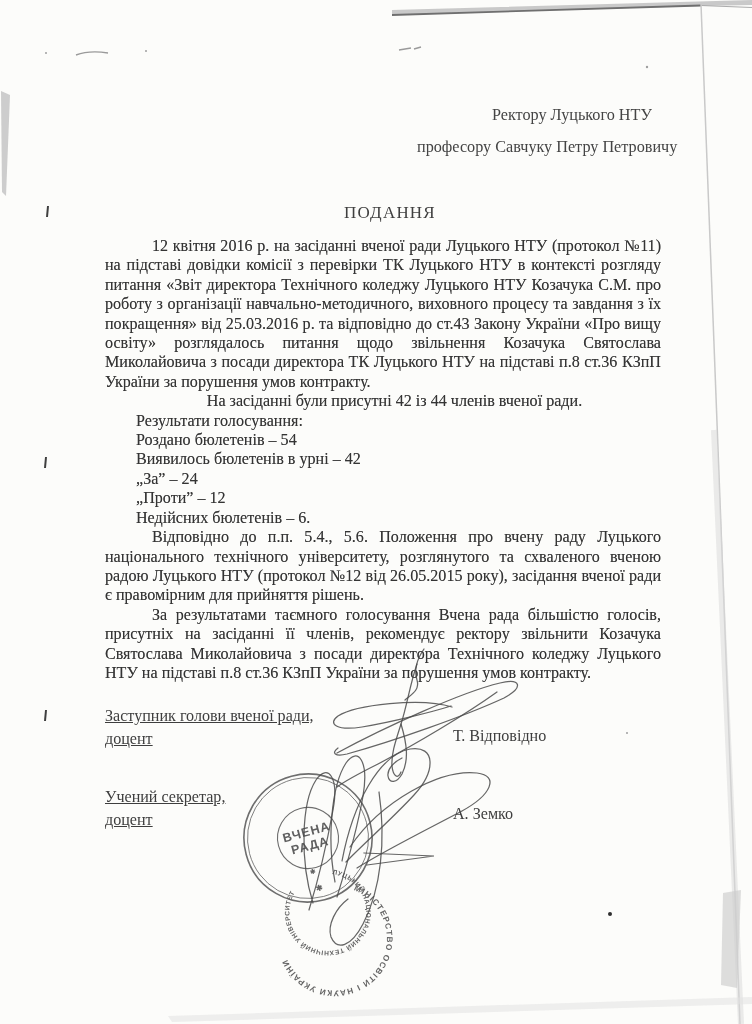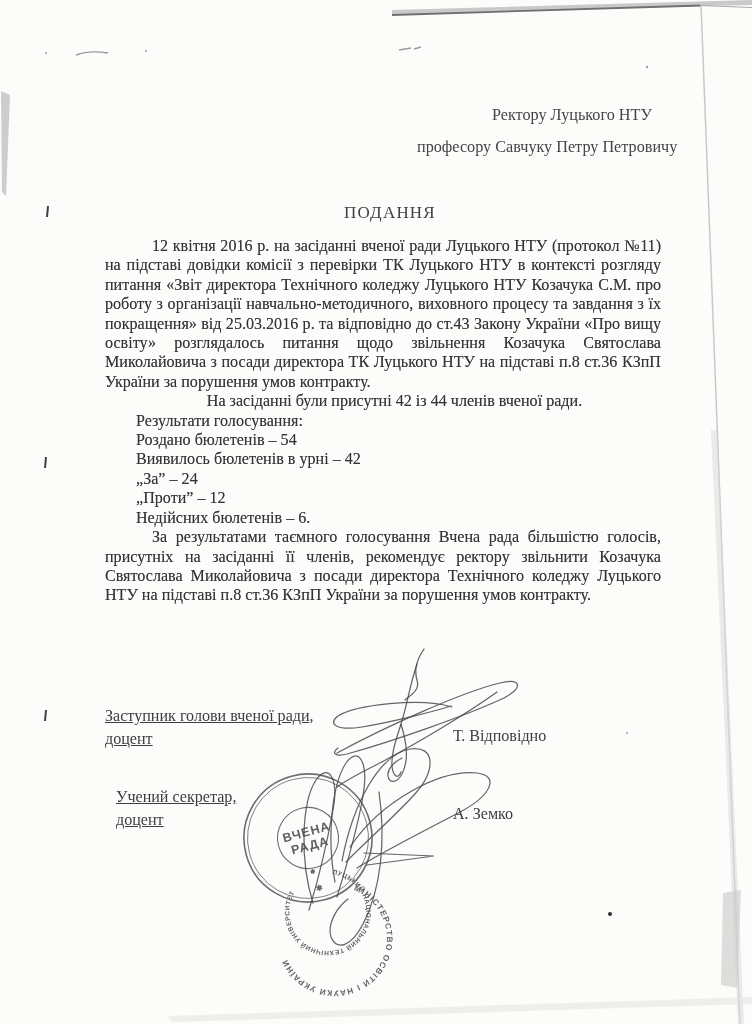--- a/index.html
+++ b/index.html
@@ -55,30 +55,31 @@
 
   <div class="abs body-flow">
     <p class="para">12 квітня 2016 р. на засіданні вченої ради Луцького НТУ (протокол №11) на підставі довідки комісії з перевірки ТК Луцького НТУ в контексті розгляду питання «Звіт директора Технічного коледжу Луцького НТУ Козачука С.М. про роботу з організації навчально-методичного, виховного процесу та завдання з їх покращення» від 25.03.2016 р. та відповідно до ст.43 Закону України «Про вищу освіту» розглядалось питання щодо звільнення Козачука Святослава Миколайовича з посади директора ТК Луцького НТУ на підставі п.8 ст.36 КЗпП України за порушення умов контракту.</p>
     <div class="line-attendance">На засіданні були присутні 42 із 44 членів вченої ради.</div>
     <div class="line-results">Результати голосування:</div>
     <div class="line-results">Роздано бюлетенів – 54</div>
     <div class="line-results">Виявилось бюлетенів в урні – 42</div>
     <div class="line-results">„За” – 24</div>
     <div class="line-results">„Проти” – 12</div>
     <div class="line-results">Недійсних бюлетенів – 6.</div>
+    <p class="para">Відповідно до п.п. 5.4., 5.6. Положення про вчену раду Луцького національного технічного університету, розглянутого та схваленого вченою радою Луцького НТУ (протокол №12 від 26.05.2015 року), засідання вченої ради є правомірним для прийняття рішень.</p>
     <p class="para">За результатами таємного голосування Вчена рада більшістю голосів, присутніх на засіданні її членів, рекомендує ректору звільнити Козачука Святослава Миколайовича з посади директора Технічного коледжу Луцького НТУ на підставі п.8 ст.36 КЗпП України за порушення умов контракту.</p>
   </div>
 
   <div class="abs sig-role" style="left:105px;top:705px;">
     <div>Заступник голови вченої ради,</div>
     <div>доцент</div>
   </div>
   <div class="abs sig-name" style="left:453px;top:727px;">Т. Відповідно</div>
 
-  <div class="abs sig-role" style="left:116px;top:786px;">
+  <div class="abs sig-role" style="left:105px;top:786px;">
     <div>Учений секретар,</div>
     <div>доцент</div>
   </div>
   <div class="abs sig-name" style="left:453px;top:805px;">А. Земко</div>
 
   <svg class="overlay" width="752" height="1024" viewBox="0 0 752 1024">
 
     <polygon class="edge-wedge" points="392,10 752,0 752,5 700,6 392,15"></polygon>
     <path class="edge-line-dark" d="M 392 15 L 701 5.5"></path>
     <path class="edge-line-faint" d="M 701 5.5 L 752 7.5"></path>

